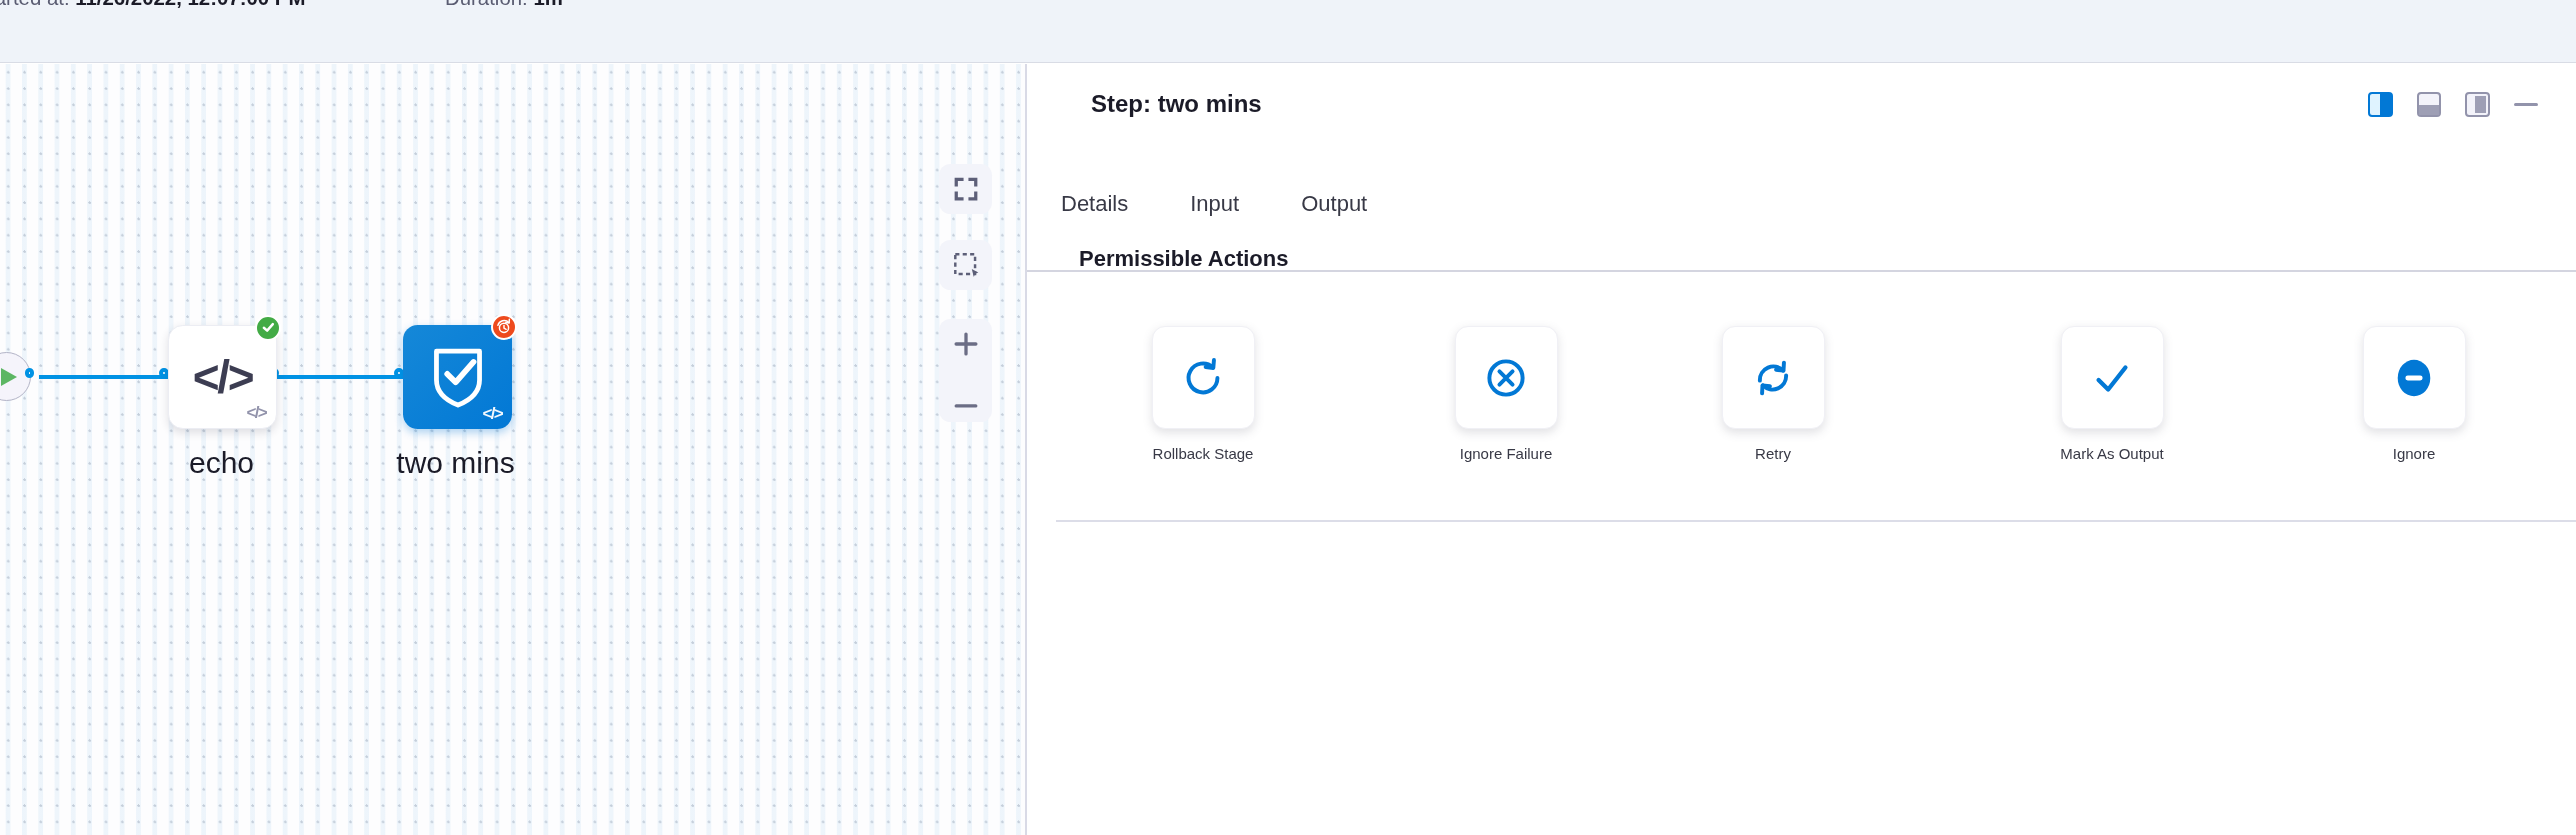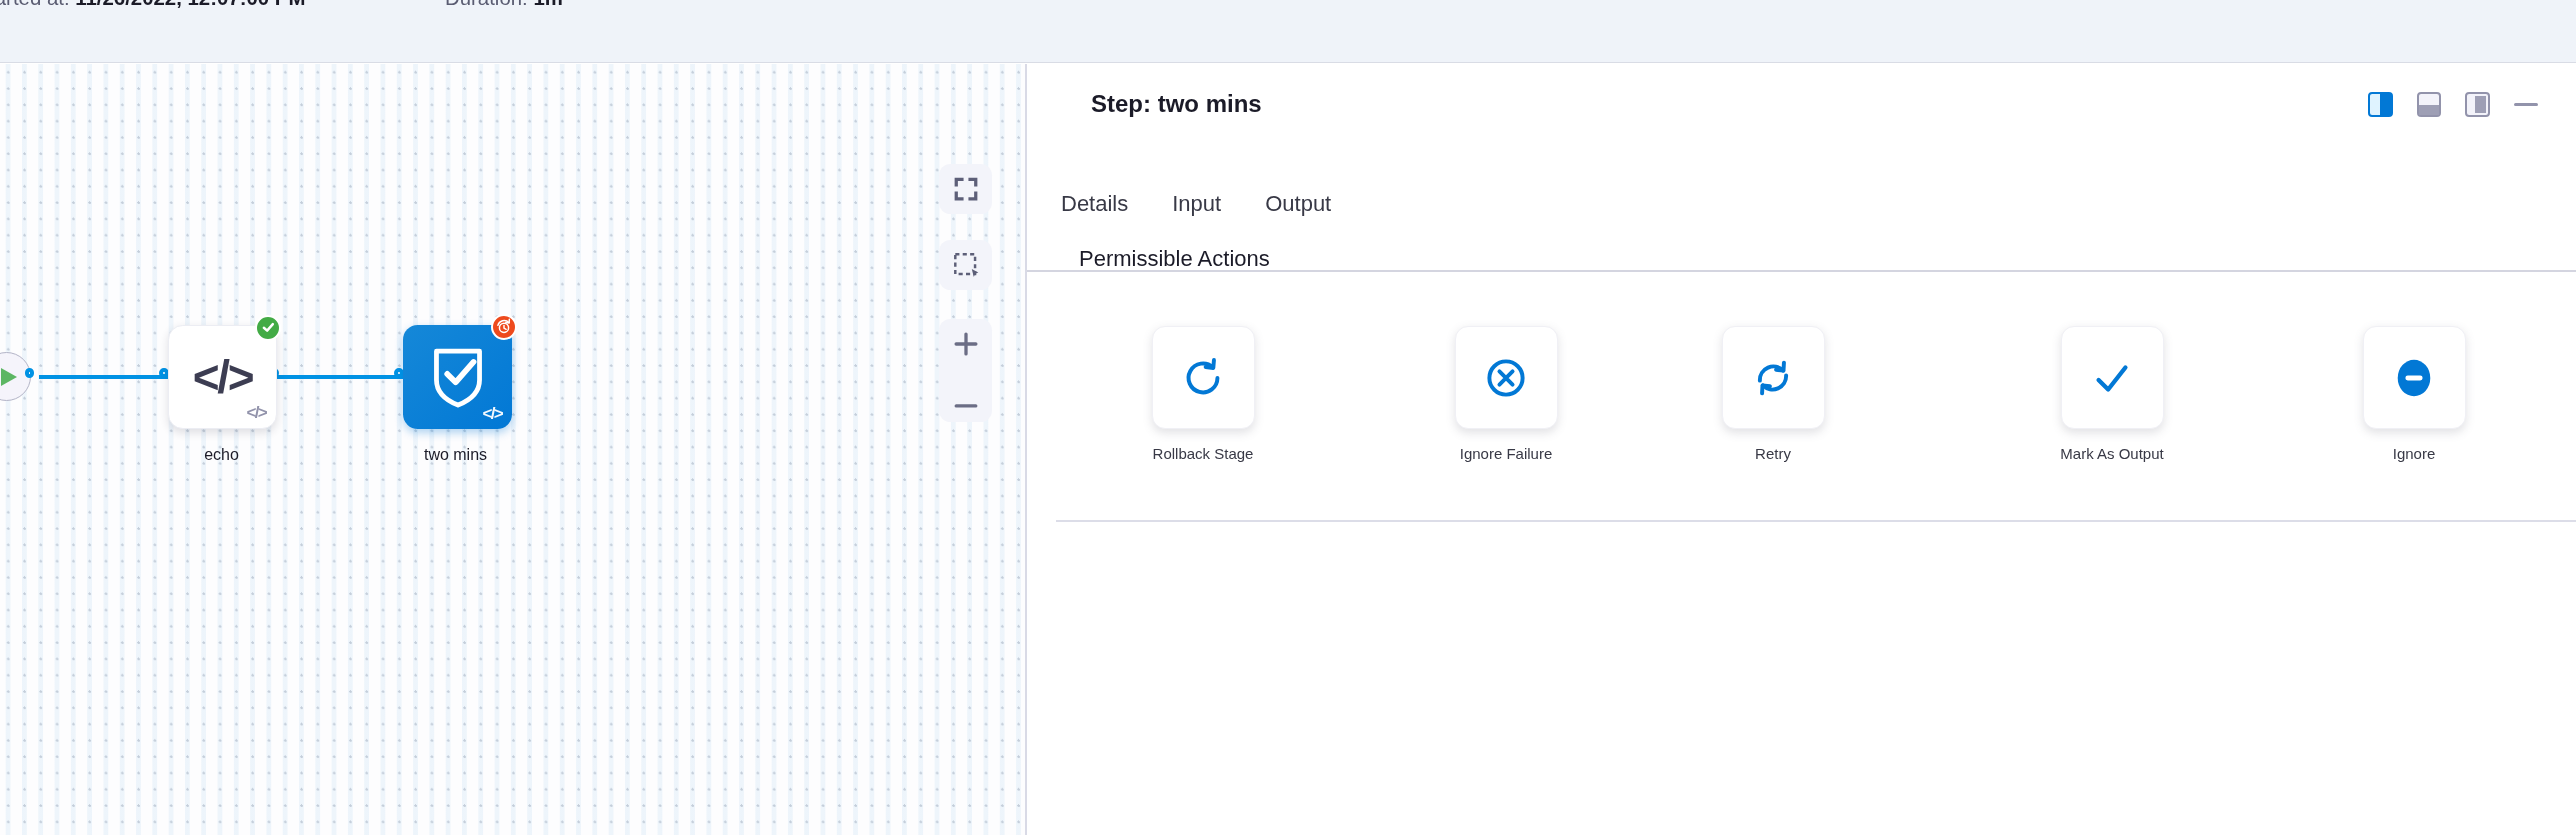--- a/index.html
+++ b/index.html
@@ -50,21 +50,21 @@
   .code-glyph { font-size:46px; font-weight:700; color:#3c3d52; letter-spacing:-2.4px; }
   .mini-code { position:absolute; right:9.8px; bottom:4.9px; font-size:17px; font-weight:700; letter-spacing:-1.6px; }
   .mini-code.gray { color:#9293ab; } .mini-code.white { color:rgba(255,255,255,.95); }
 
   .badge { position:absolute; width:26px; height:26px; border-radius:50%;
     display:flex; align-items:center; justify-content:center;
     border:2.4px solid #fff; top:-11.4px; right:-4.9px; }
   .badge-success { background:#42ab45; }
   .badge-timeout { background:#ee4a1d; }
 
-  .node-label { position:absolute; top:382px; font-size:16px; color:#1b1b28; text-align:center; width:163px; }
+  .node-label { position:absolute; top:382px; font-size:30px; color:#1b1b28; text-align:center; width:163px; }
   .label-echo { left:140px; } .label-wait { left:374px; }
 
   
   .cbtn { position:absolute; left:939px; width:53px; background:#f3f4fa; border-radius:11.4px;
     display:flex; flex-direction:column; align-items:center; justify-content:center; color:#5d5f78; }
   .cbtn-full { top:100px; height:50px; }
   .cbtn-select { top:176px; height:50px; }
   .cbtn-zoom { top:255px; height:103px; justify-content:space-between; padding:11.4px 0; }
 
   
@@ -74,28 +74,28 @@
   .view-controls { position:absolute; top:28px; right:38px; display:flex; align-items:center; gap:24px; }
   .vc { width:24.5px; height:24.5px; border-radius:4.1px; position:relative; }
   .vc-split { border:2.4px solid #0278d5; background:#dff3ff; }
   .vc-split::after { content:""; position:absolute; right:0; top:0; width:50%; height:100%; background:#0278d5; }
   .vc-bottom { border:2.4px solid #9championa293ab; }
   .vc-bottom, .vc-right { border:2.4px solid #9293ab; background:#f3f3fa; }
   .vc-bottom::after { content:""; position:absolute; left:0; bottom:0; width:100%; height:45%; background:#9e9fb5; }
   .vc-right::after { content:""; position:absolute; right:1.6px; top:1.6px; width:55%; height:84%; background:#9e9fb5; }
   .vc-minimize { width:24.5px; height:3.3px; background:#9293ab; border-radius:1.6px; }
 
-  .tabs { position:absolute; left:34px; top:127px; display:flex; gap:44px; }
+  .tabs { position:absolute; left:34px; top:127px; display:flex; gap:62px; }
   .tab { font-size:22px; color:#383946; padding-bottom:19.6px; position:relative; }
   .tab.active { font-weight:700; color:#14141f; }
   .tab.active .underline { position:absolute; left:0; right:0; bottom:-1.6px; height:4.9px;
     background:#0278d5; border-radius:2.4px; }
   .tabs-divider { position:absolute; left:0; top:206px; width:1549px; height:1.6px; background:#d4d5e0; }
 
-  .section-title { position:absolute; left:52px; top:182px; font-size:22px; font-weight:400; color:#1b1b28; }
+  .section-title { position:absolute; left:52px; top:182px; font-size:22px; font-weight:700; color:#1b1b28; }
 
   .actions { position:absolute; left:0; top:262px; width:1549px; }
   .action { position:absolute; width:212px; display:flex; flex-direction:column; align-items:center; }
   .action .card { width:103px; height:103px; background:#fff; border-radius:13px;
     border:0.8px solid #f0f0f5; box-shadow:0 3.3px 9.8px rgba(96,97,112,.18);
     display:flex; align-items:center; justify-content:center; }
   .action .alabel { margin-top:16.3px; font-size:15px; color:#383946; text-align:center;
     line-height:1.25; max-width:139px; }
   .a1 { left:70px; } .a2 { left:373px; } .a3 { left:640px; } .a4 { left:979px; } .a5 { left:1281px; }
 

